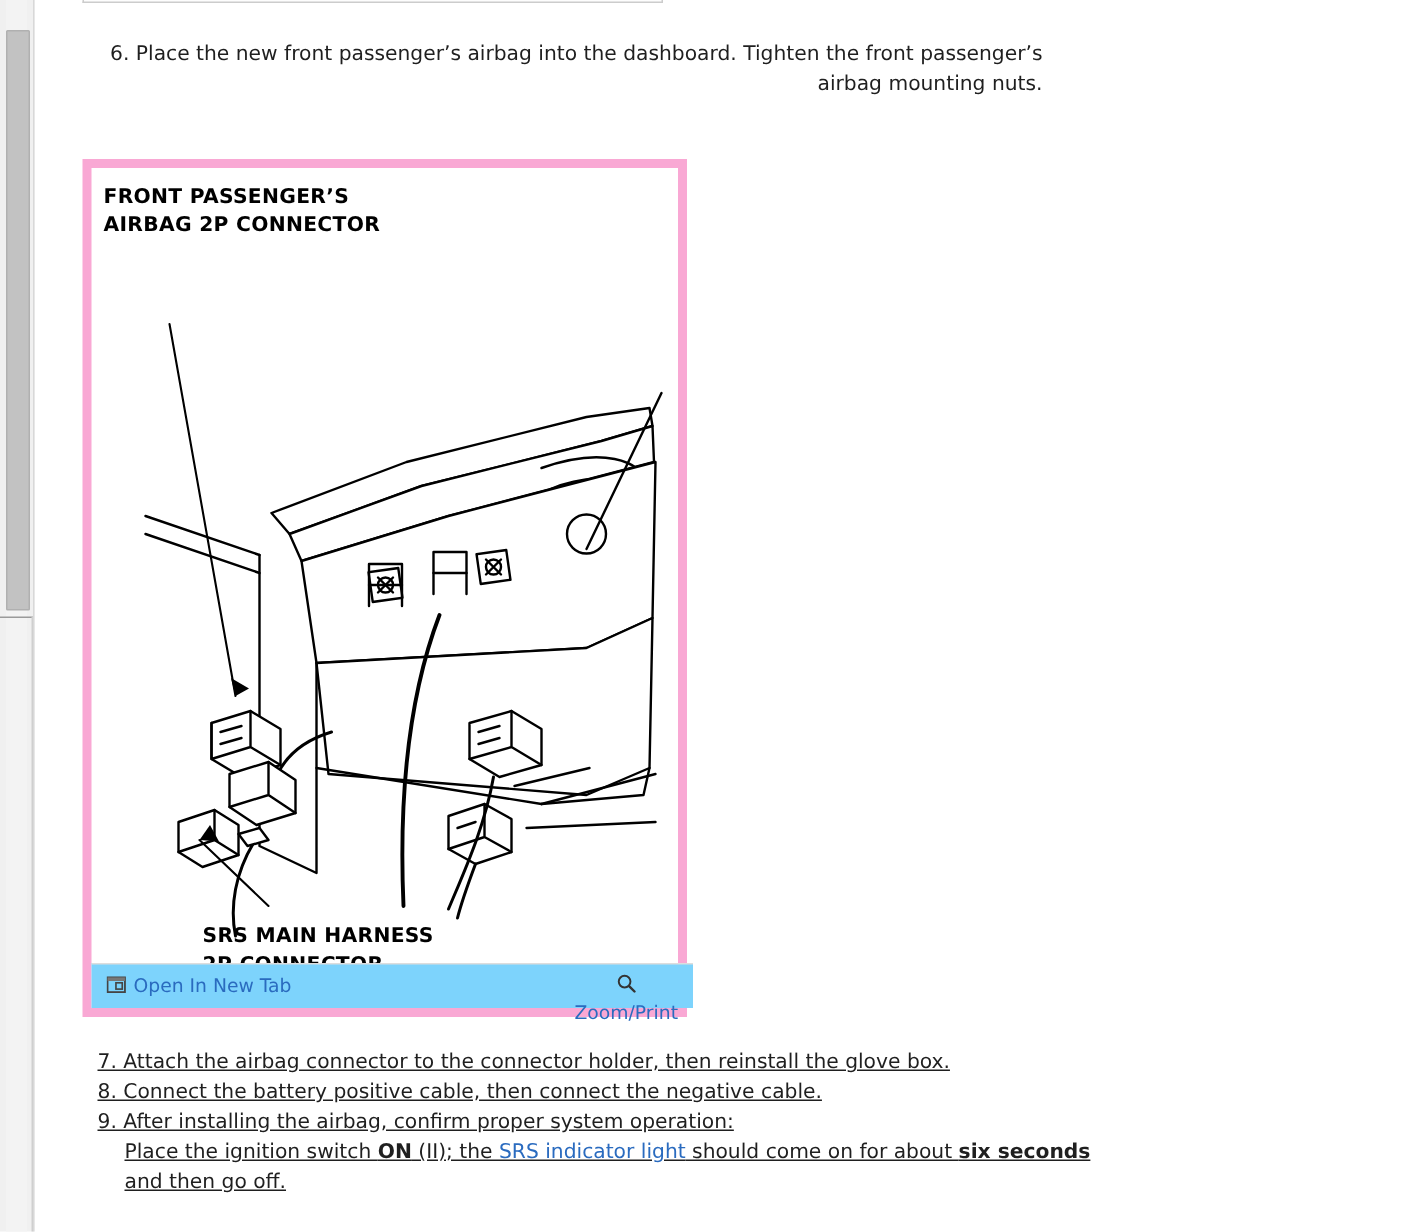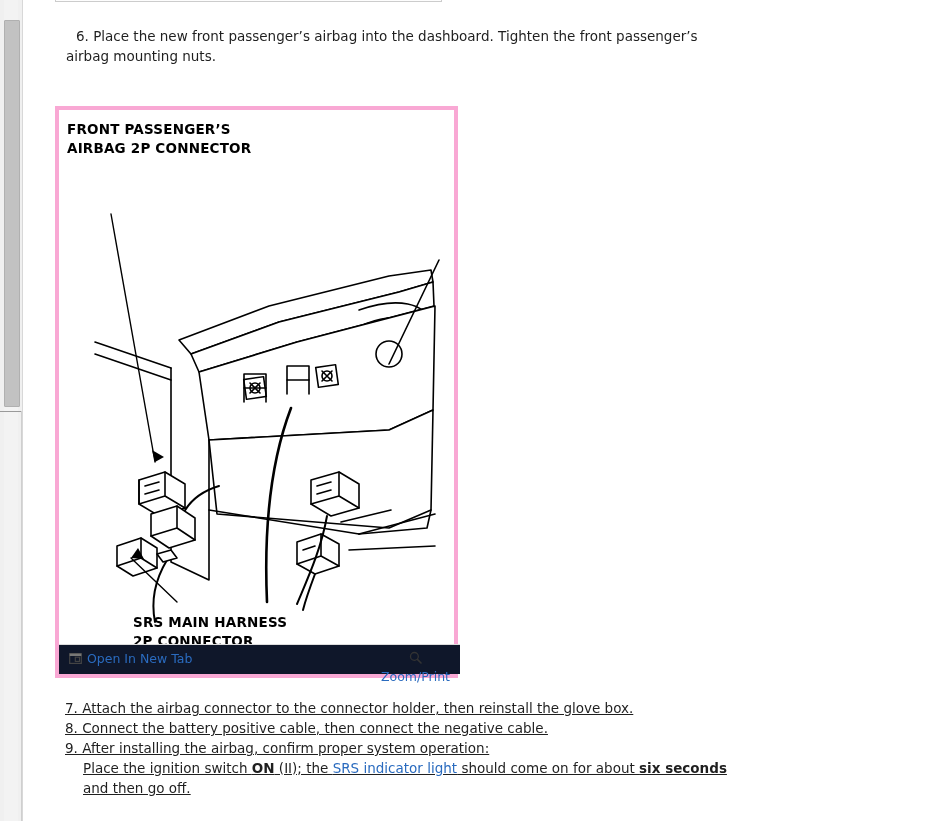--- a/index.html
+++ b/index.html
@@ -82,34 +82,35 @@
     box-sizing: border-box;
   }
 
   .para {
     font-size: 13.5px;
     line-height: 20px;
     color: #1f1f1f;
   }
   .step-6 {
     position: absolute;
-    left: 26px;
+    left: 15px;
     top: 26px;
     width: 640px;
+    text-align: right;
   }
   .step-6 .lead { padding-left: 10px; }
 
   
   .figure {
     position: absolute;
     left: 15px;
     top: 106px;
     width: 403px;
     height: 572px;
-    border: 4px solid #f9a8d4;
+    border: 6px solid #f9a8d4;
     background: #ffffff;
     box-sizing: border-box;
   }
   .figure-canvas {
     position: absolute;
     left: 0;
     top: 0;
     width: 401px;
     height: 540px;
     overflow: hidden;
@@ -133,21 +134,21 @@
     top: 503px;
   }
 
   .figure-bar {
     position: absolute;
     left: 0;
     bottom: 0;
     width: 401px;
     height: 30px;
     border-top: 1px solid #dddddd;
-    background: #0f172a;
+    background: #7dd3fc;
     box-sizing: border-box;
   }
   .fig-action {
     position: absolute;
     top: 6px;
     font-size: 12.5px;
     color: #1a5fb4;
     cursor: pointer;
     display: flex;
     align-items: center;

